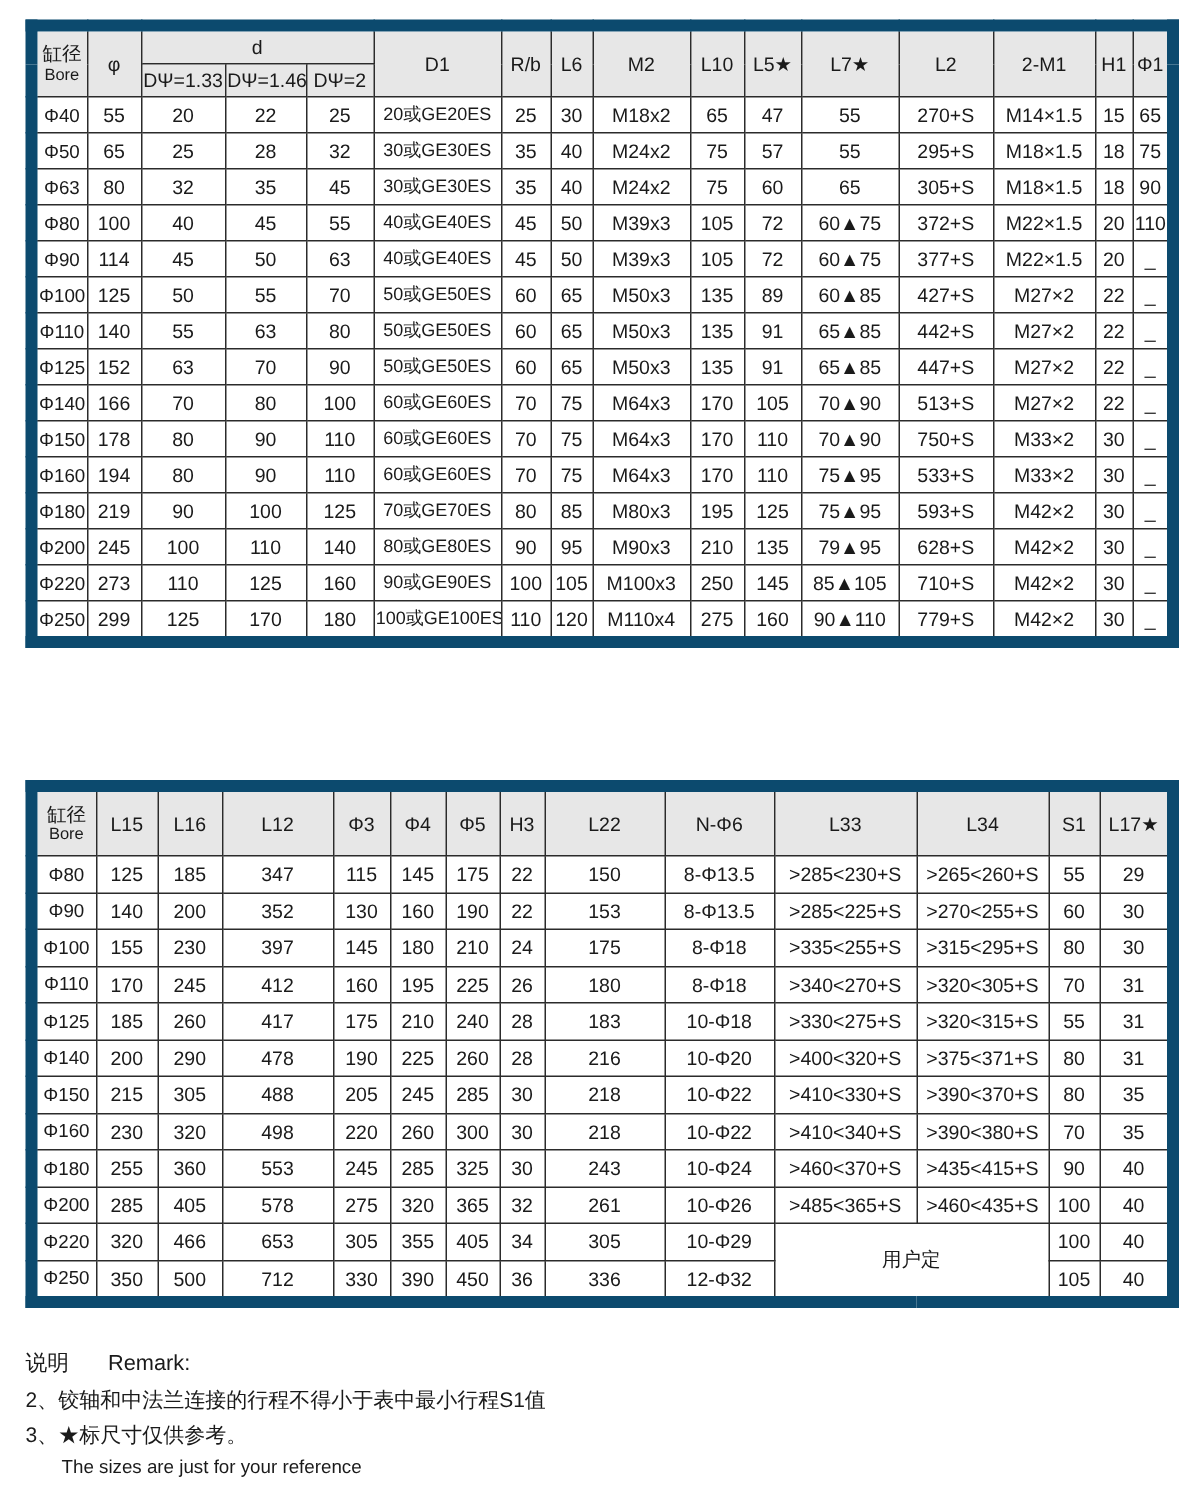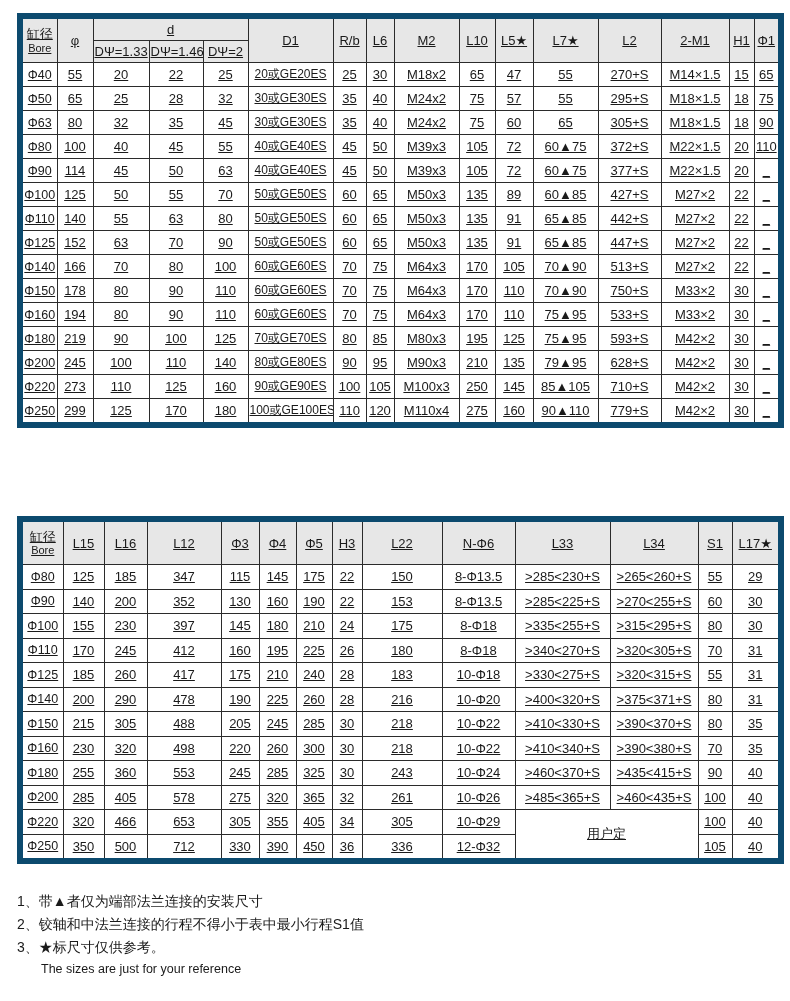--- a/index.html
+++ b/index.html
@@ -9,22 +9,21 @@
     font-family: "Liberation Sans", sans-serif;
     color: #1a1a1a;
     overflow: hidden;
   }
   .page { padding: 13px 14px 0 17px; }
 
   table {
     border-collapse: collapse;
     table-layout: fixed;
     width: 761px;
-    border: 6px solid #0c4a6e;
-    text-decoration: underline;
+    border: 8px solid #0c4a6e;
   }
   th, td {
     border: 1px solid #2b2b2b;
     text-align: center;
     vertical-align: middle;
     padding: 0 1px;
     overflow: hidden;
     white-space: nowrap;
     font-size: 13px;
     font-weight: normal;
@@ -604,19 +603,21 @@
           <td>36</td>
           <td>336</td>
           <td>12-Φ32</td>
           <td>105</td>
           <td>40</td>
         </tr>
       </tbody>
   </table>
 
   <div class="remarks">
-    <div class="r-item">1、带▲者仅为端部法兰连接的安装尺寸</div>
+    <div class="r-title">
+      <span>说明</span><span class="gap"></span><span>Remark:</span>
+    </div>
     <div class="r-item">2、铰轴和中法兰连接的行程不得小于表中最小行程S1值</div>
     <div class="r-item">3、★标尺寸仅供参考。</div>
     <div class="r-en">The sizes are just for your reference</div>
   </div>
 
 </div>
 
 </body></html>

